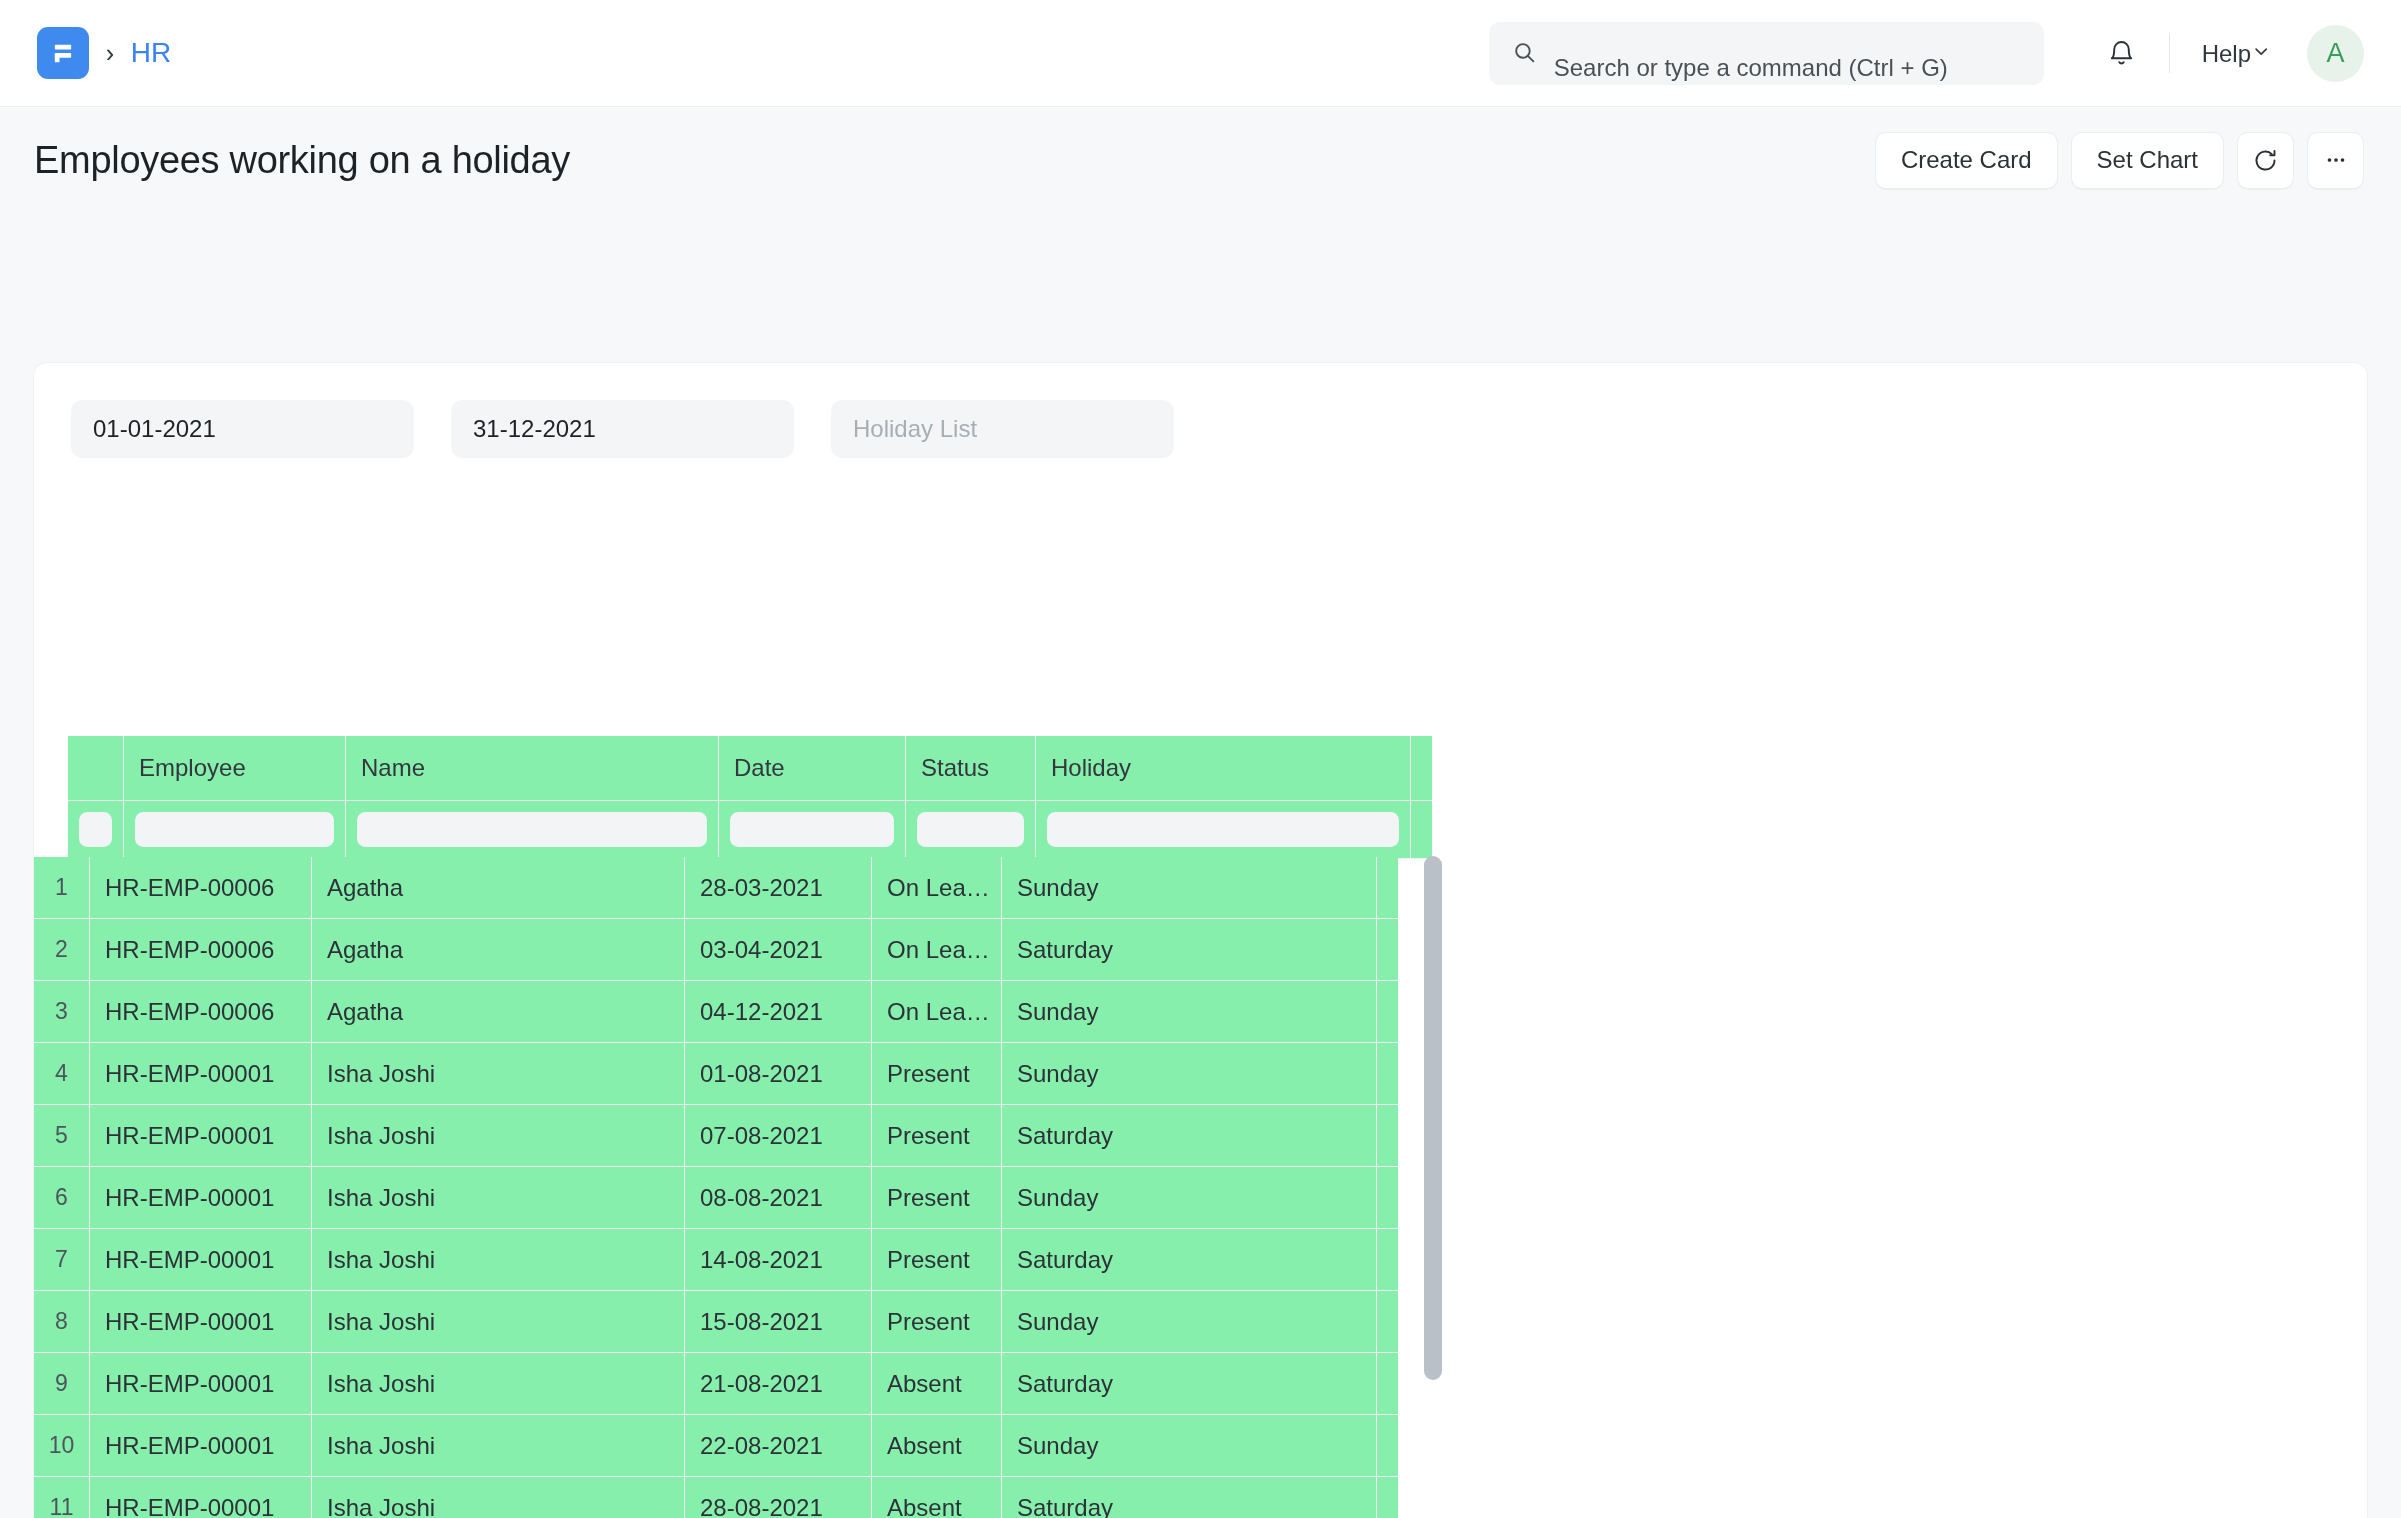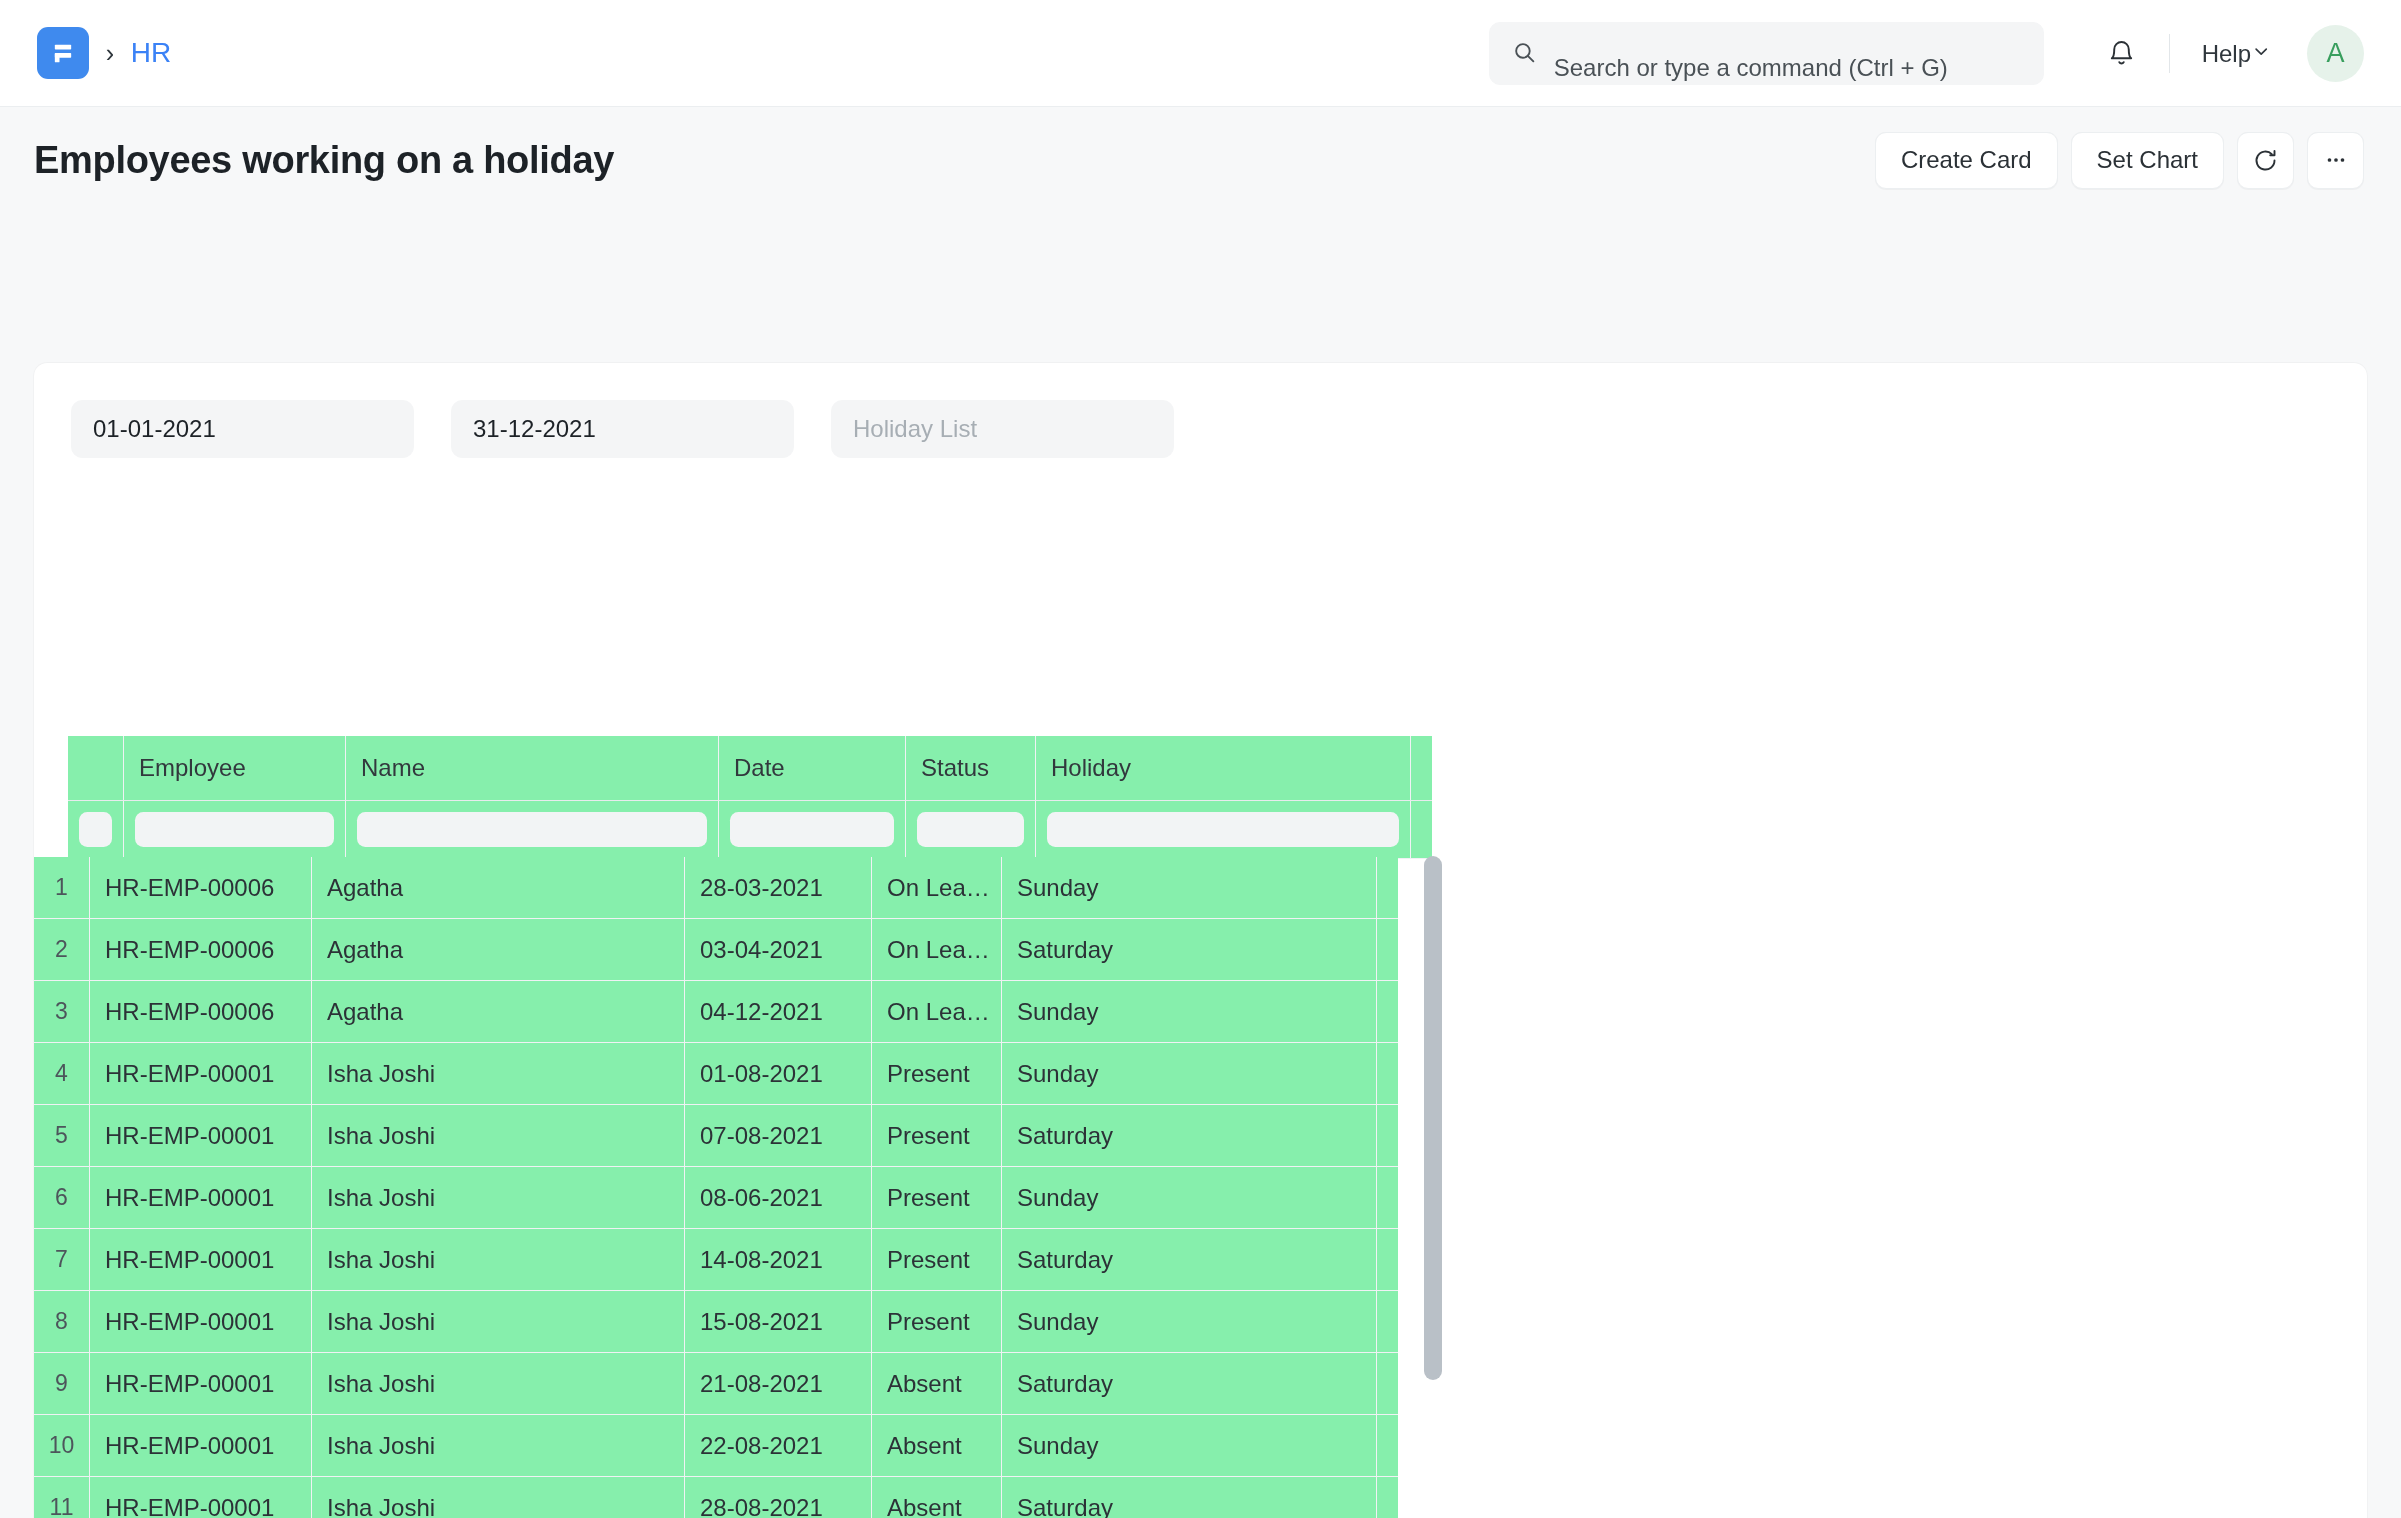--- a/index.html
+++ b/index.html
@@ -120,21 +120,21 @@
   }
 
   .page-head {
     height: 106px;
     display: flex;
     align-items: center;
     padding: 0 37px 0 34px;
   }
   .page-title {
     font-size: 38px;
-    font-weight: bold;
+    font-weight: normal;
     color: #1d2227;
     letter-spacing: -0.3px;
   }
   .page-actions {
     margin-left: auto;
     display: flex;
     align-items: center;
     gap: 13px;
   }
   .btn {
@@ -412,21 +412,21 @@
           <div class="dt-cell c-emp">HR-EMP-00001</div>
           <div class="dt-cell c-name">Isha Joshi</div>
           <div class="dt-cell c-date">07-08-2021</div>
           <div class="dt-cell c-stat">Present</div>
           <div class="dt-cell c-holi">Saturday</div>
         </div>
         <div class="dt-row data">
           <div class="dt-cell c-idx">6</div>
           <div class="dt-cell c-emp">HR-EMP-00001</div>
           <div class="dt-cell c-name">Isha Joshi</div>
-          <div class="dt-cell c-date">08-06-2021</div>
+          <div class="dt-cell c-date">08-08-2021</div>
           <div class="dt-cell c-stat">Present</div>
           <div class="dt-cell c-holi">Sunday</div>
         </div>
         <div class="dt-row data">
           <div class="dt-cell c-idx">7</div>
           <div class="dt-cell c-emp">HR-EMP-00001</div>
           <div class="dt-cell c-name">Isha Joshi</div>
           <div class="dt-cell c-date">14-08-2021</div>
           <div class="dt-cell c-stat">Present</div>
           <div class="dt-cell c-holi">Saturday</div>

